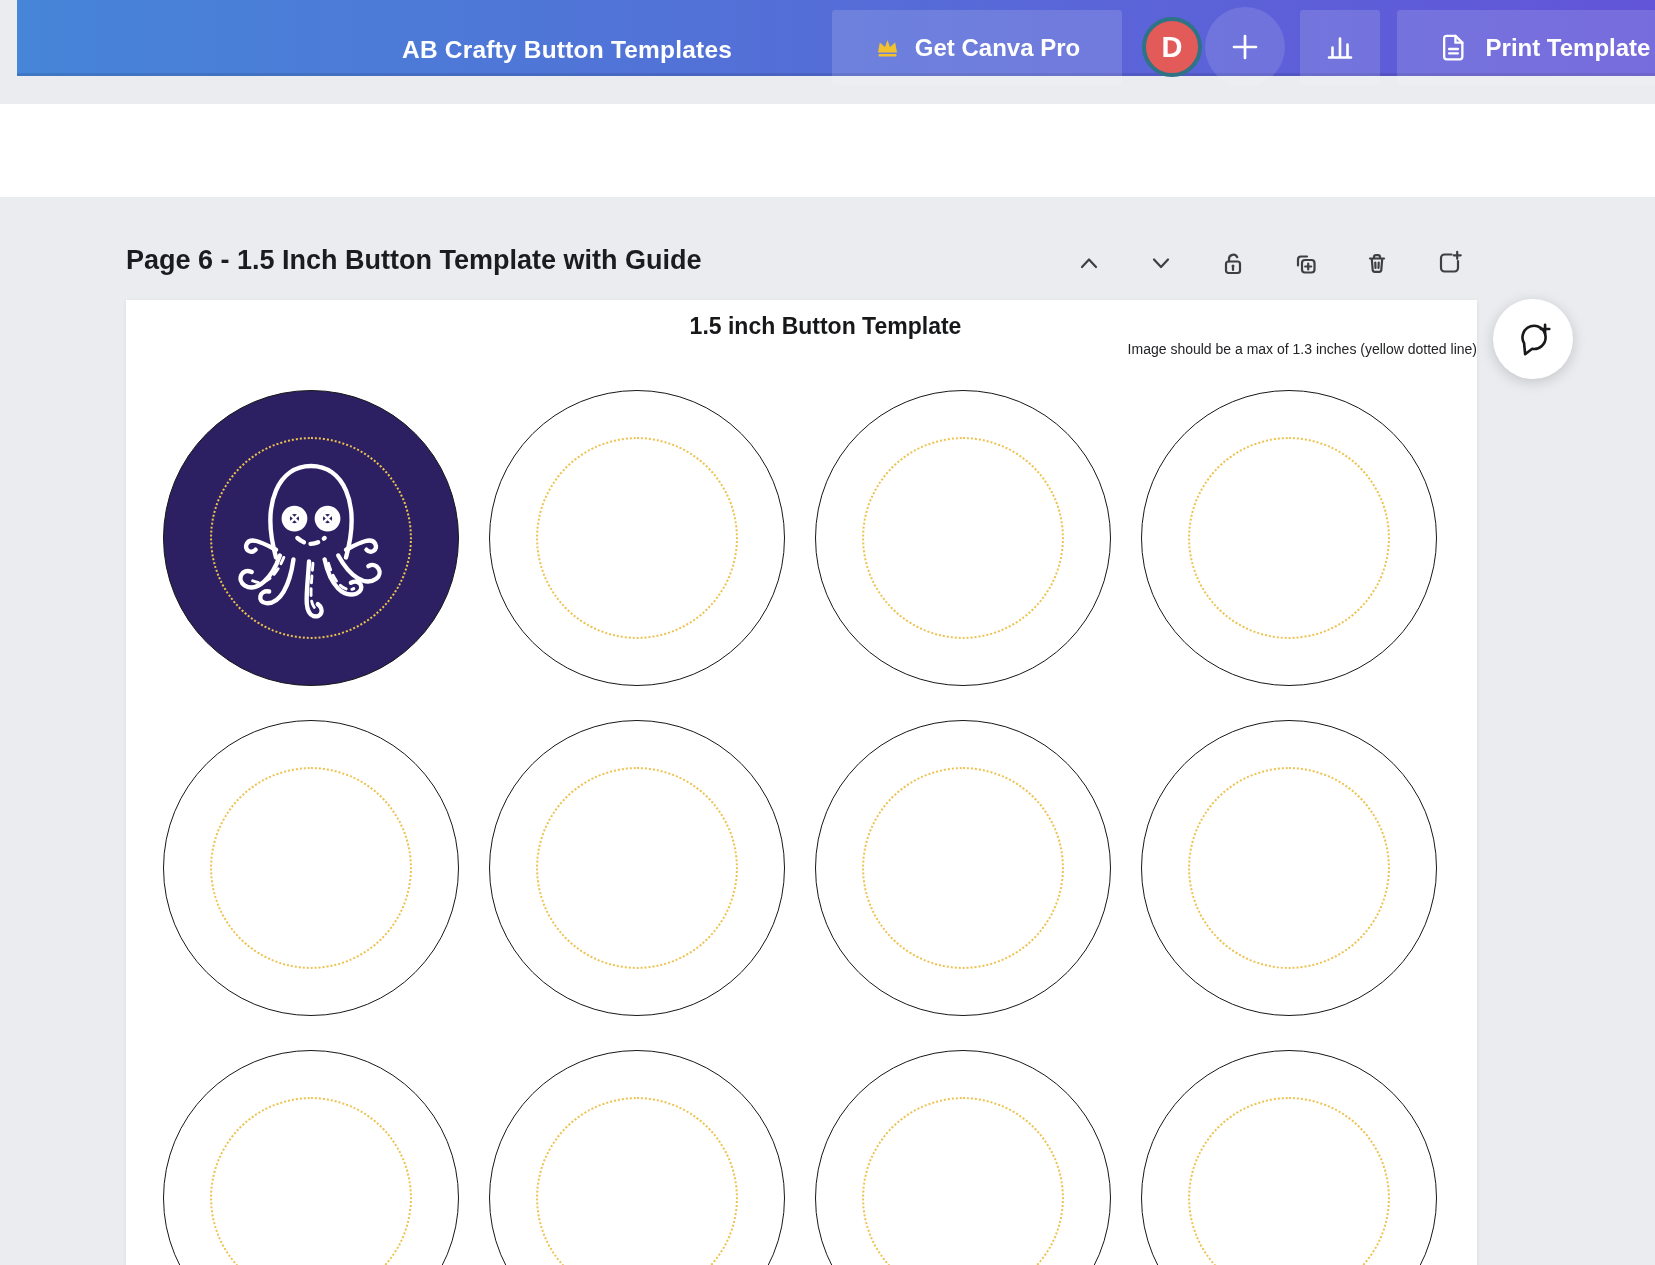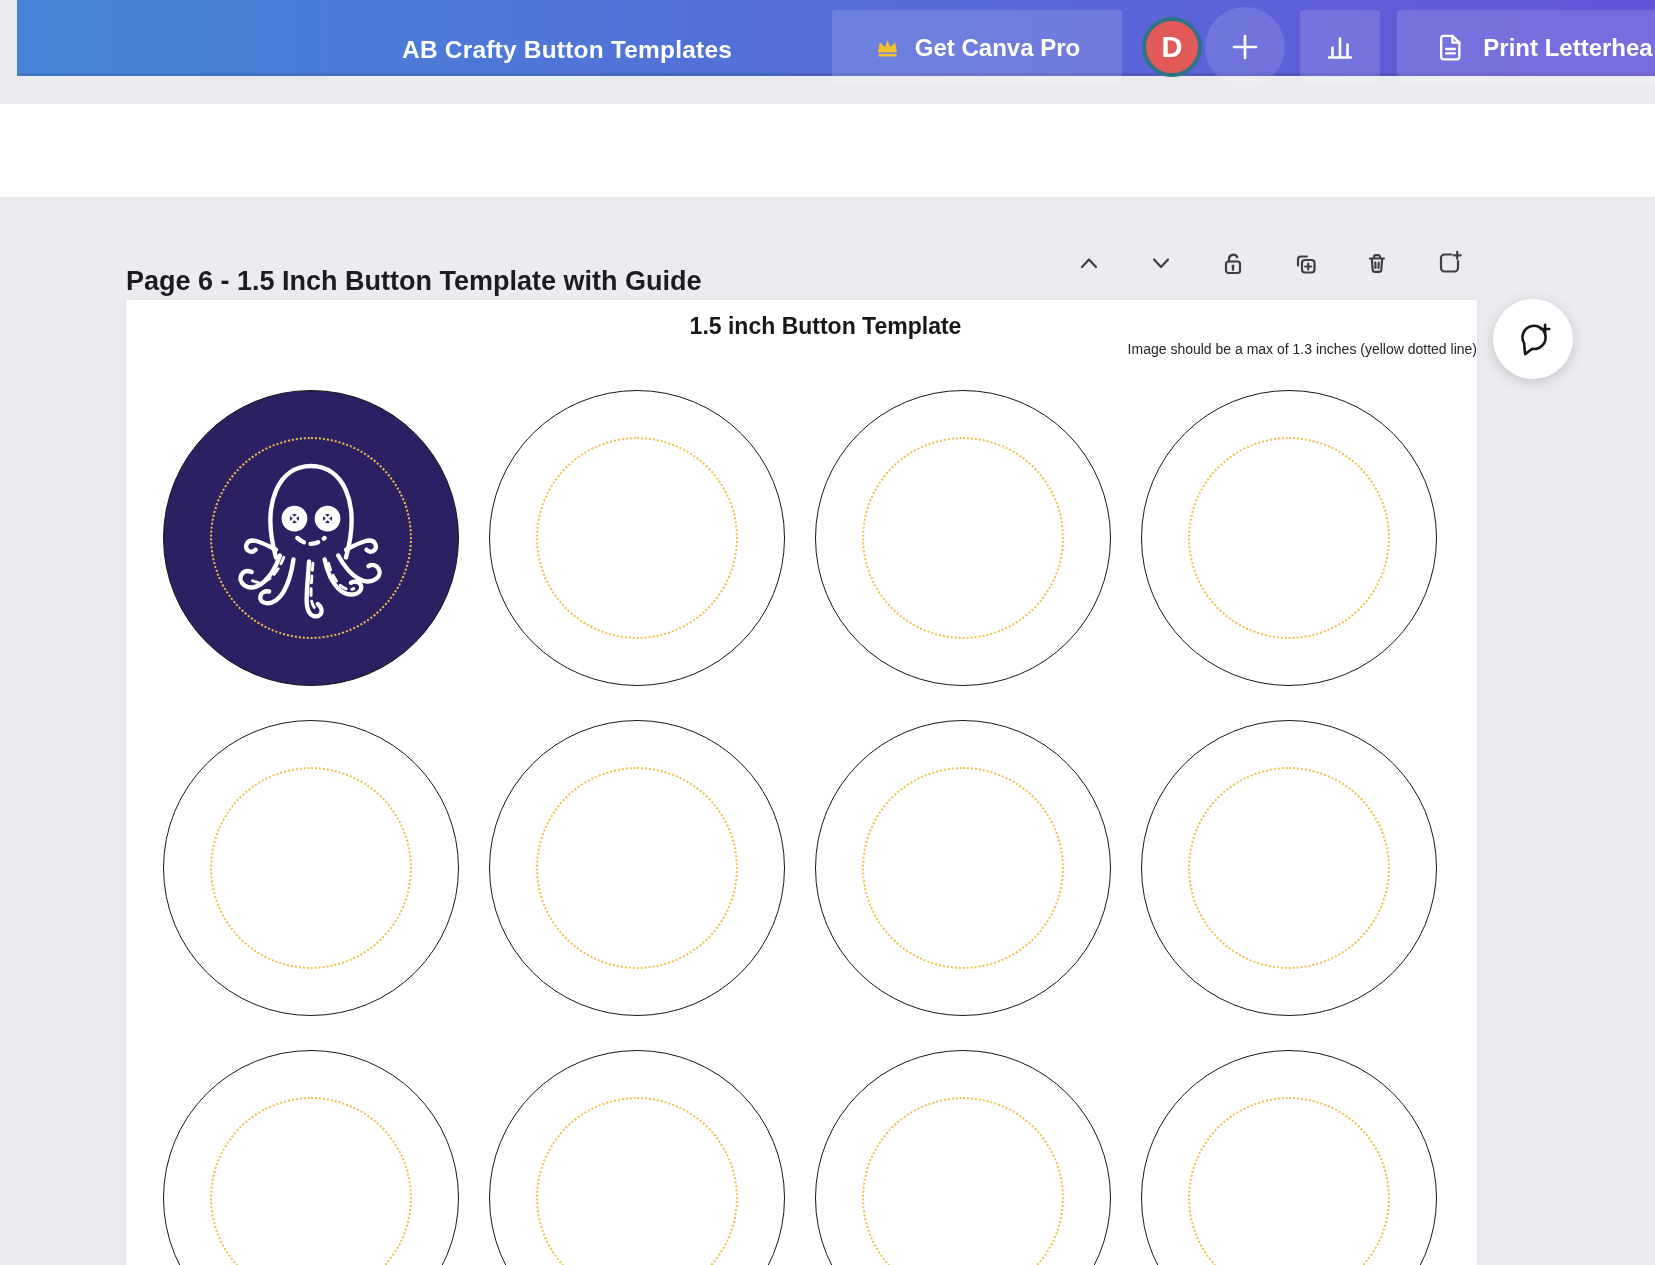--- a/index.html
+++ b/index.html
@@ -21,21 +21,21 @@
   .avatar{position:absolute;left:1125px;top:17px;width:60px;height:60px;border-radius:50%;
           background:#e25b58;border:4px solid #2e7386;box-sizing:border-box;display:flex;
           align-items:center;justify-content:center;color:#fff;font-size:29px;font-weight:700;cursor:pointer;}
   .plus-btn{position:absolute;left:1188px;top:7px;width:80px;height:80px;border-radius:50%;
           background:rgba(255,255,255,0.12);display:flex;align-items:center;justify-content:center;cursor:pointer;}
 
   
   .white-strip{position:absolute;top:104px;left:0;width:1655px;height:93px;background:#ffffff;}
 
   
-  .page-title{position:absolute;left:126px;top:265px;font-size:27px;line-height:33px;
+  .page-title{position:absolute;left:126px;top:244px;font-size:27px;line-height:33px;
               font-weight:700;color:#1a1c20;cursor:text;}
   .page-actions{position:absolute;left:1073px;top:247px;display:flex;gap:40px;}
   .page-actions .act{width:32px;height:32px;cursor:pointer;}
   .ic{stroke:#3d3f45;stroke-width:2.2;fill:none;stroke-linecap:round;stroke-linejoin:round;}
 
   
   .design-page{position:absolute;left:126px;top:300px;width:1351px;height:1250px;background:#fff;
                box-shadow:0 1px 4px rgba(0,0,0,0.07);}
   .doc-title{position:absolute;top:13px;left:0;width:100%;text-align:center;
              font-size:23px;font-weight:700;color:#17181a;cursor:text;padding-left:24px;}
@@ -87,21 +87,21 @@
     </div>
 
     <div class="tb-btn" id="btn-print">
       <svg width="35" height="35" viewBox="0 0 36 36">
         <g stroke="#fff" stroke-width="2.4" fill="none" stroke-linecap="round" stroke-linejoin="round">
           <path d="M20,6 H11 a2.6,2.6 0 0 0 -2.6,2.6 V27.6 a2.6,2.6 0 0 0 2.6,2.6 h13.5 a2.6,2.6 0 0 0 2.6,-2.6 V13 Z"></path>
           <path d="M20,6 V13 h7.1"></path>
           <path d="M13.5,19.5 h9 M13.5,24 h9"></path>
         </g>
       </svg>
-      <span>Print Letterhea</span>
+      <span>Print Template</span>
     </div>
   </div>
 
   <div class="white-strip"></div>
 
   <div class="page-title">Page 6 - 1.5 Inch Button Template with Guide</div>
 
   <div class="page-actions">
     <svg class="act" viewBox="0 0 32 32">
       <path class="ic" d="M9,20 L16,12.5 L23,20"></path>

